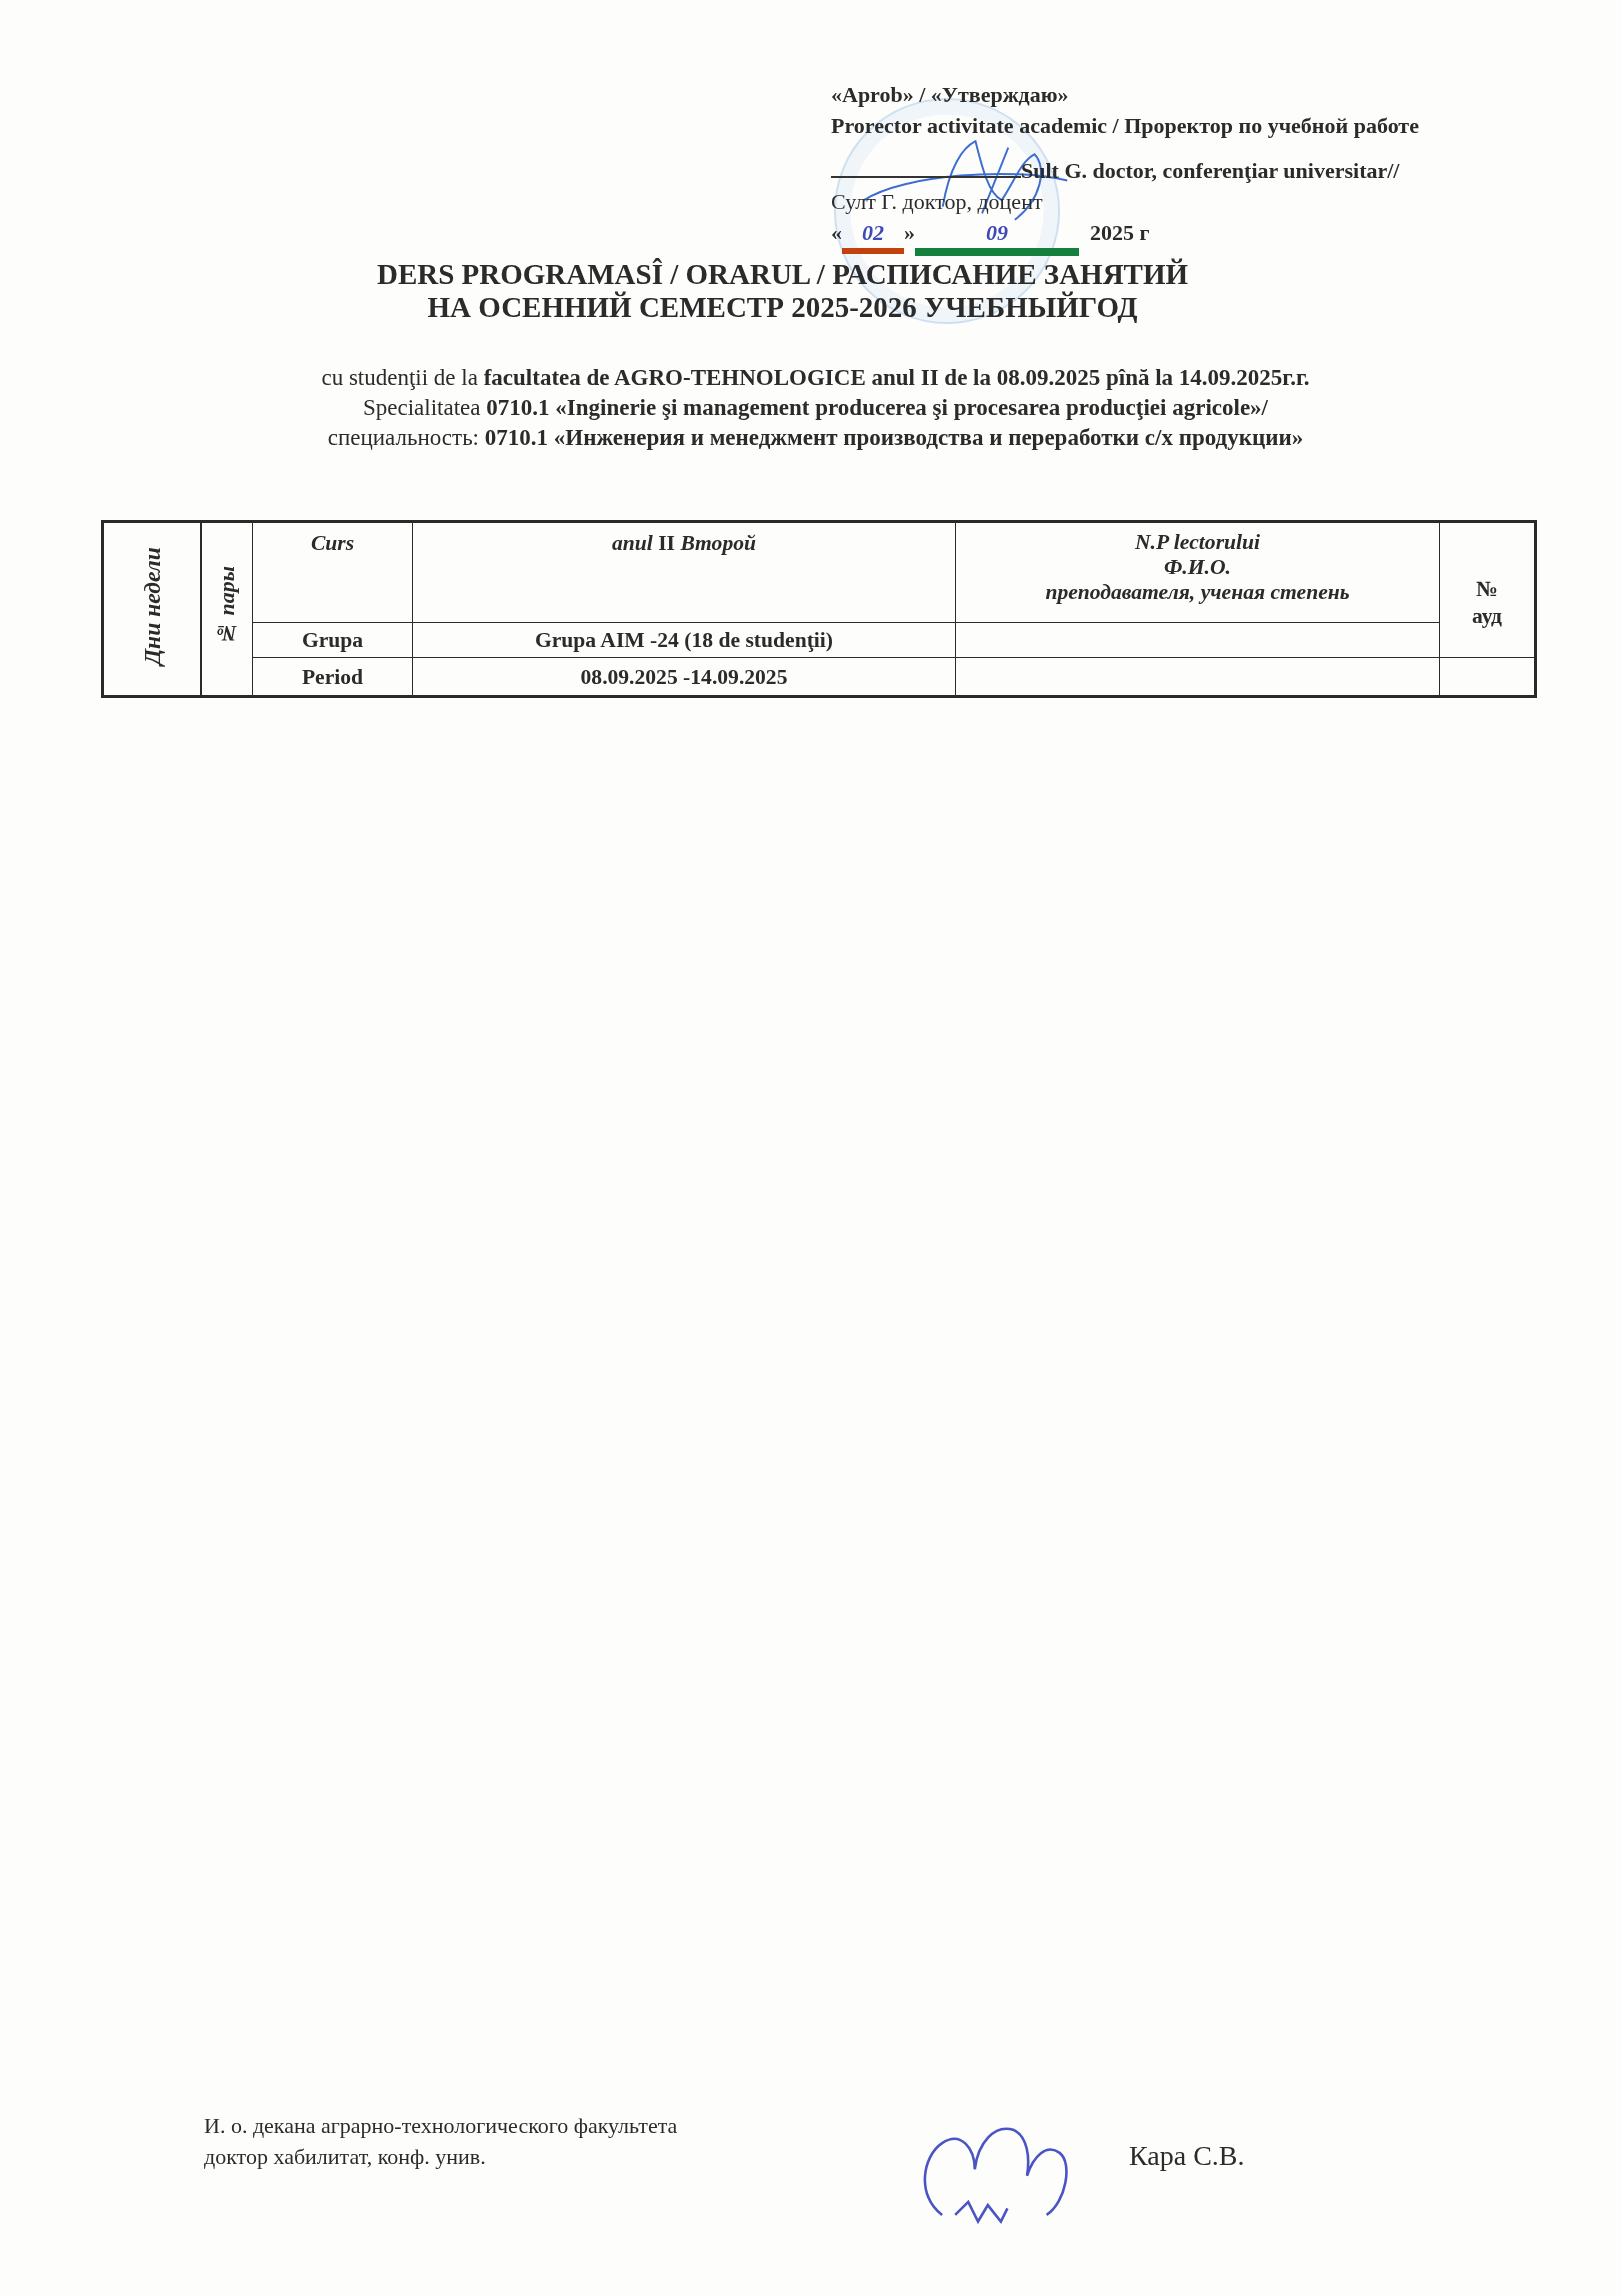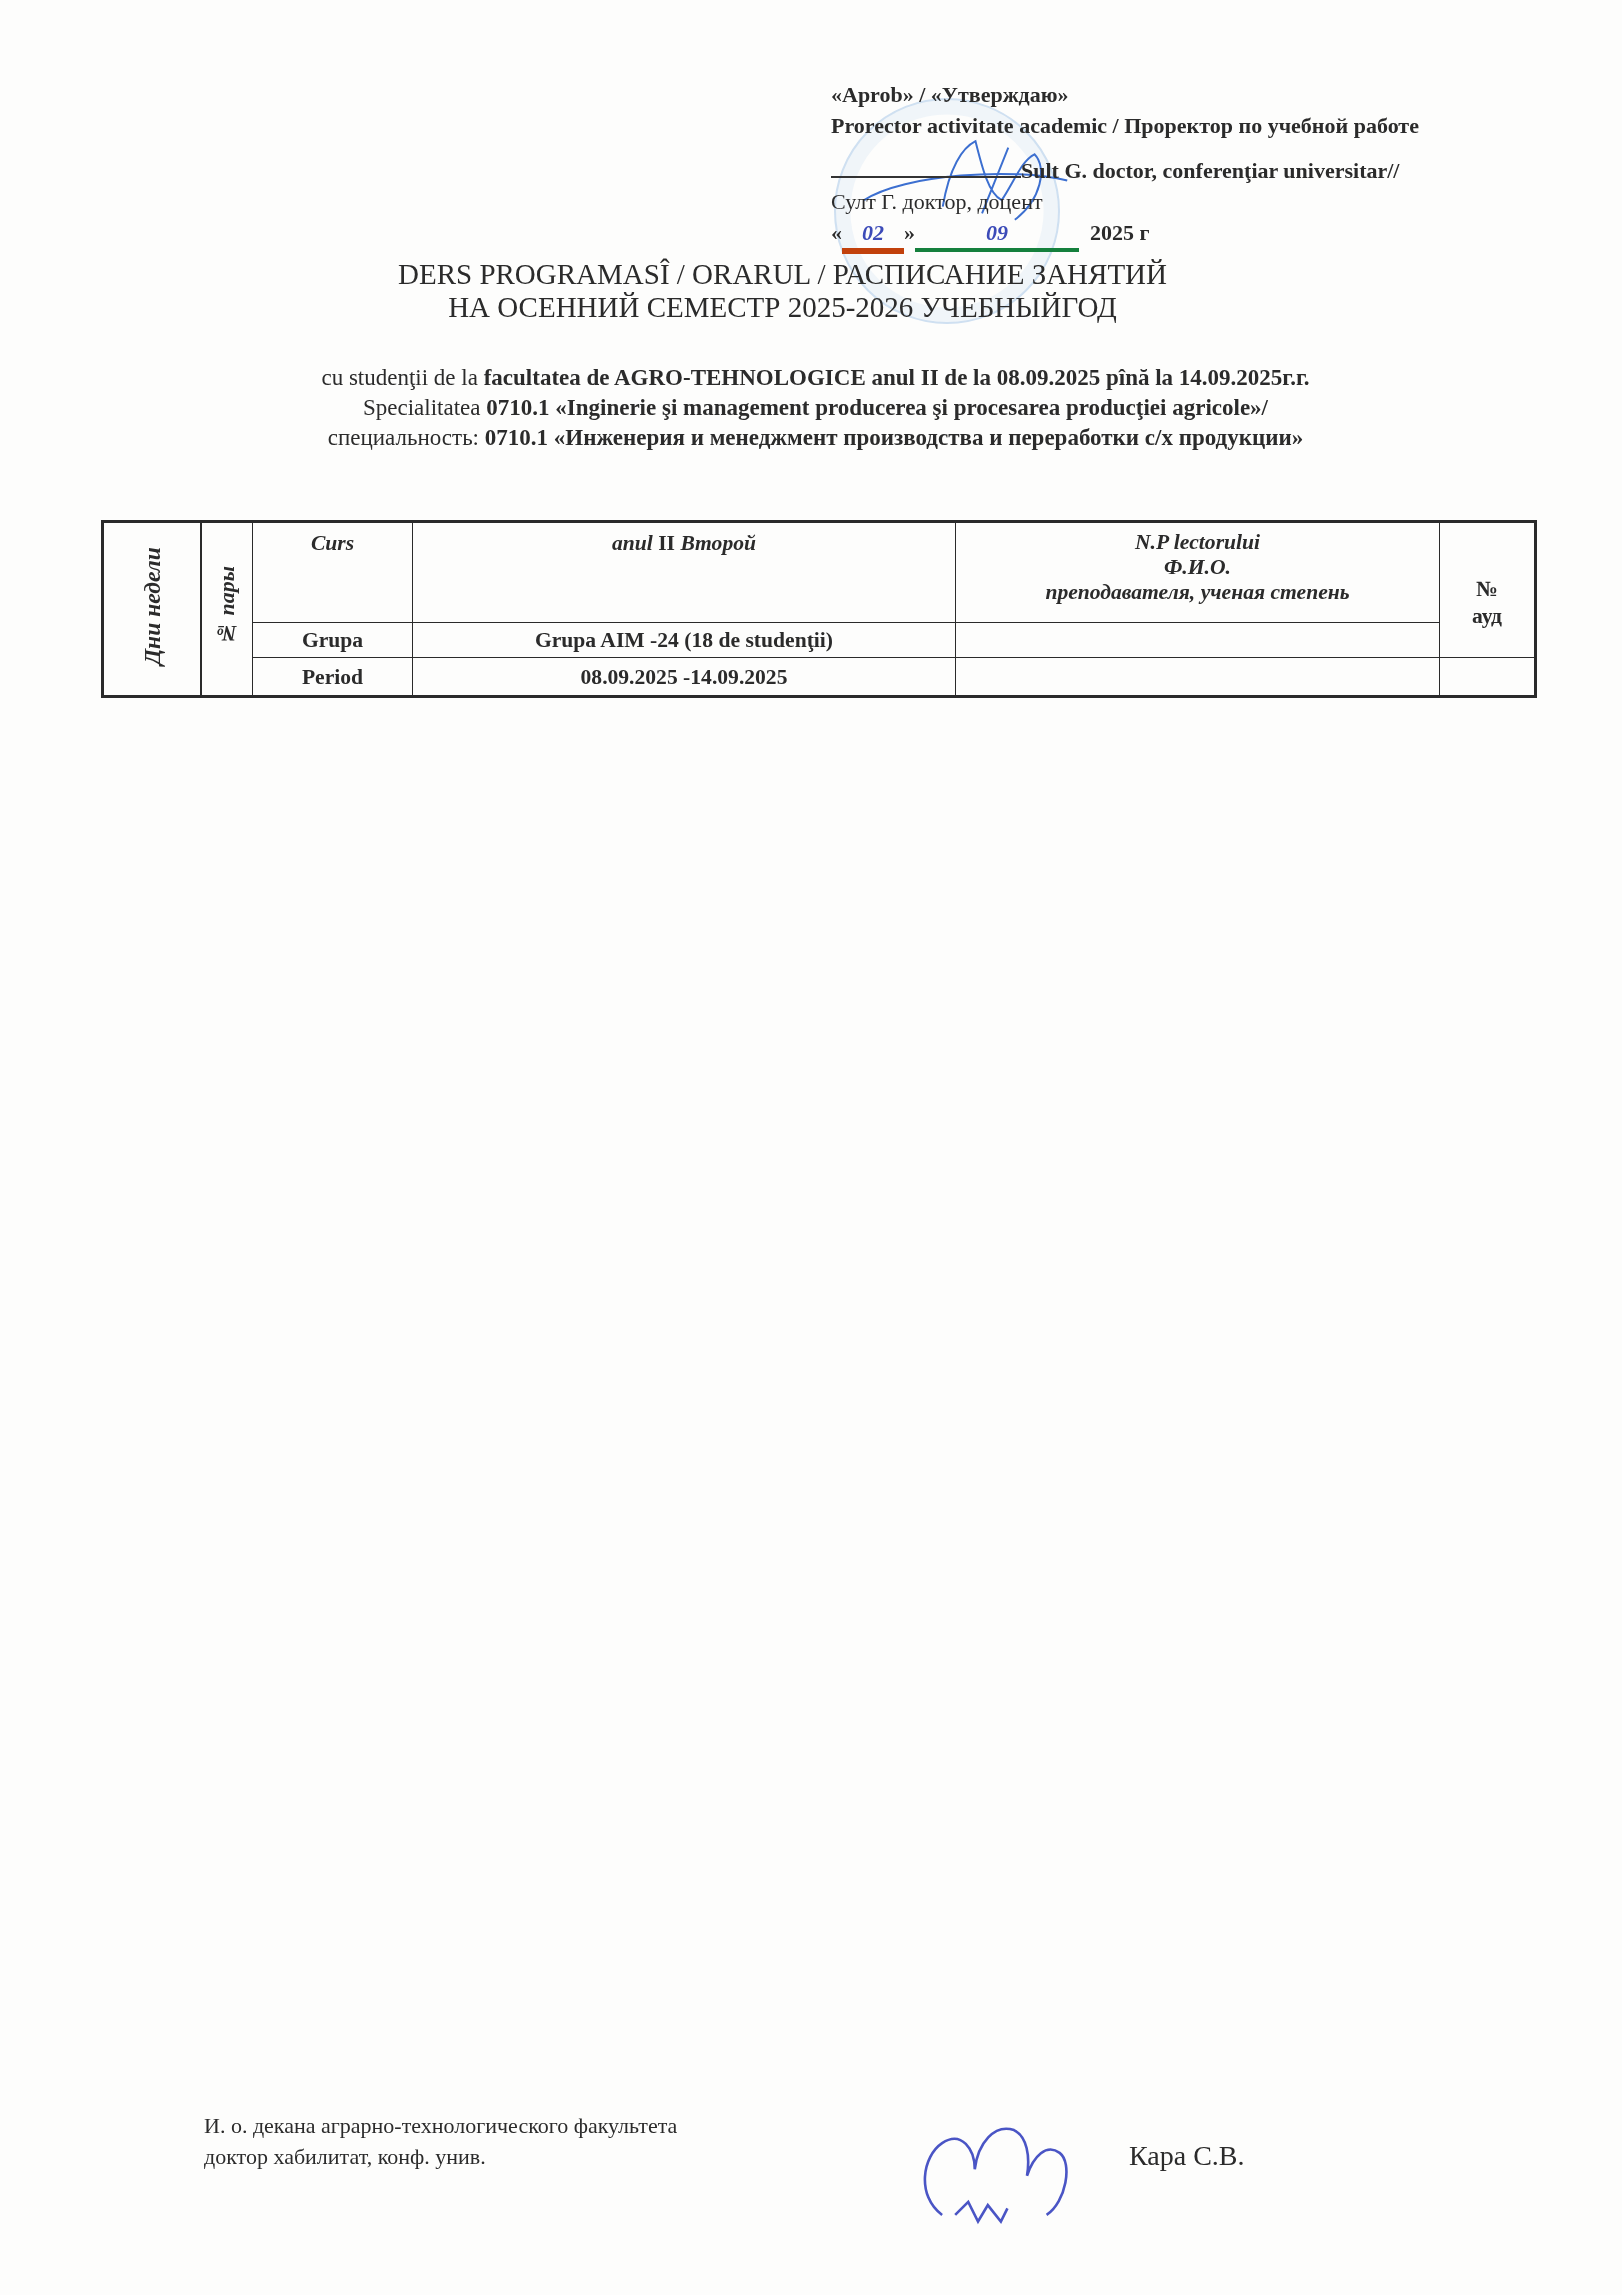--- a/index.html
+++ b/index.html
@@ -6,28 +6,28 @@
   body {
     width:1623px; height:2295px; background:#fdfdfc; position:relative; overflow:hidden;
     font-family:"Liberation Serif", "DejaVu Serif", serif; color:#2b2b2b;
   }
   .abs { position:absolute; }
   
   #approval { left:831px; top:79px; width:753px; font-size:22px; line-height:31px; }
   #approval .b { font-weight:bold; }
   #approval .sigline { display:inline-block; width:190px; border-bottom:2px solid #333; height:19.6px; vertical-align:baseline; }
   #approval .dline1 { display:inline-block; width:62px; border-bottom:6px solid #c2410c; text-align:center; color:#3c4bb8; font-style:italic; }
-  #approval .dline2 { display:inline-block; width:164px; border-bottom:4px solid #15803d; text-align:center; color:#3c4bb8; font-style:italic; }
+  #approval .dline2 { display:inline-block; width:164px; border-bottom:8px solid #15803d; text-align:center; color:#3c4bb8; font-style:italic; }
   .stamp {
     position:absolute; left:834px; top:98px; width:222px; height:222px; border-radius:50%;
     border:2.6px solid rgba(120,170,220,0.35); box-shadow: inset 0 0 0 14.4px rgba(150,190,230,0.12);
   }
   .stamp-sig { position:absolute; left:851px; top:128px; width:249px; height:105px; }
   
-  #title { left:0; width:1565px; top:258px; text-align:center; font-weight:normal; font-size:29px; line-height:33px; }
+  #title { left:0; width:1565px; top:258px; text-align:center; font-weight:bold; font-size:29px; line-height:33px; }
   #subtitle { left:4px; width:1623px; top:363px; text-align:center; font-size:23px; line-height:30px; }
   #subtitle .b { font-weight:bold; }
   
   #schedule { position:absolute; left:101px; top:520px; border-collapse:collapse; table-layout:fixed; width:1434px; font-size:21.6px; }
   #schedule td { border:1.3px solid #2a2a2a; padding:0 6.5px; vertical-align:middle; line-height:26px; }
   #schedule { border:3.3px solid #2a2a2a; }
   .day-cell { padding:0 !important; text-align:center; border-right:2px solid #2a2a2a !important; }
   .vert { writing-mode:vertical-rl; transform:rotate(180deg); display:inline-block; font-weight:bold; font-size:23.6px; line-height:26px; text-align:center; }
   .vert .ital { font-style:italic; display:block; }
   .num-cell { text-align:center; }

